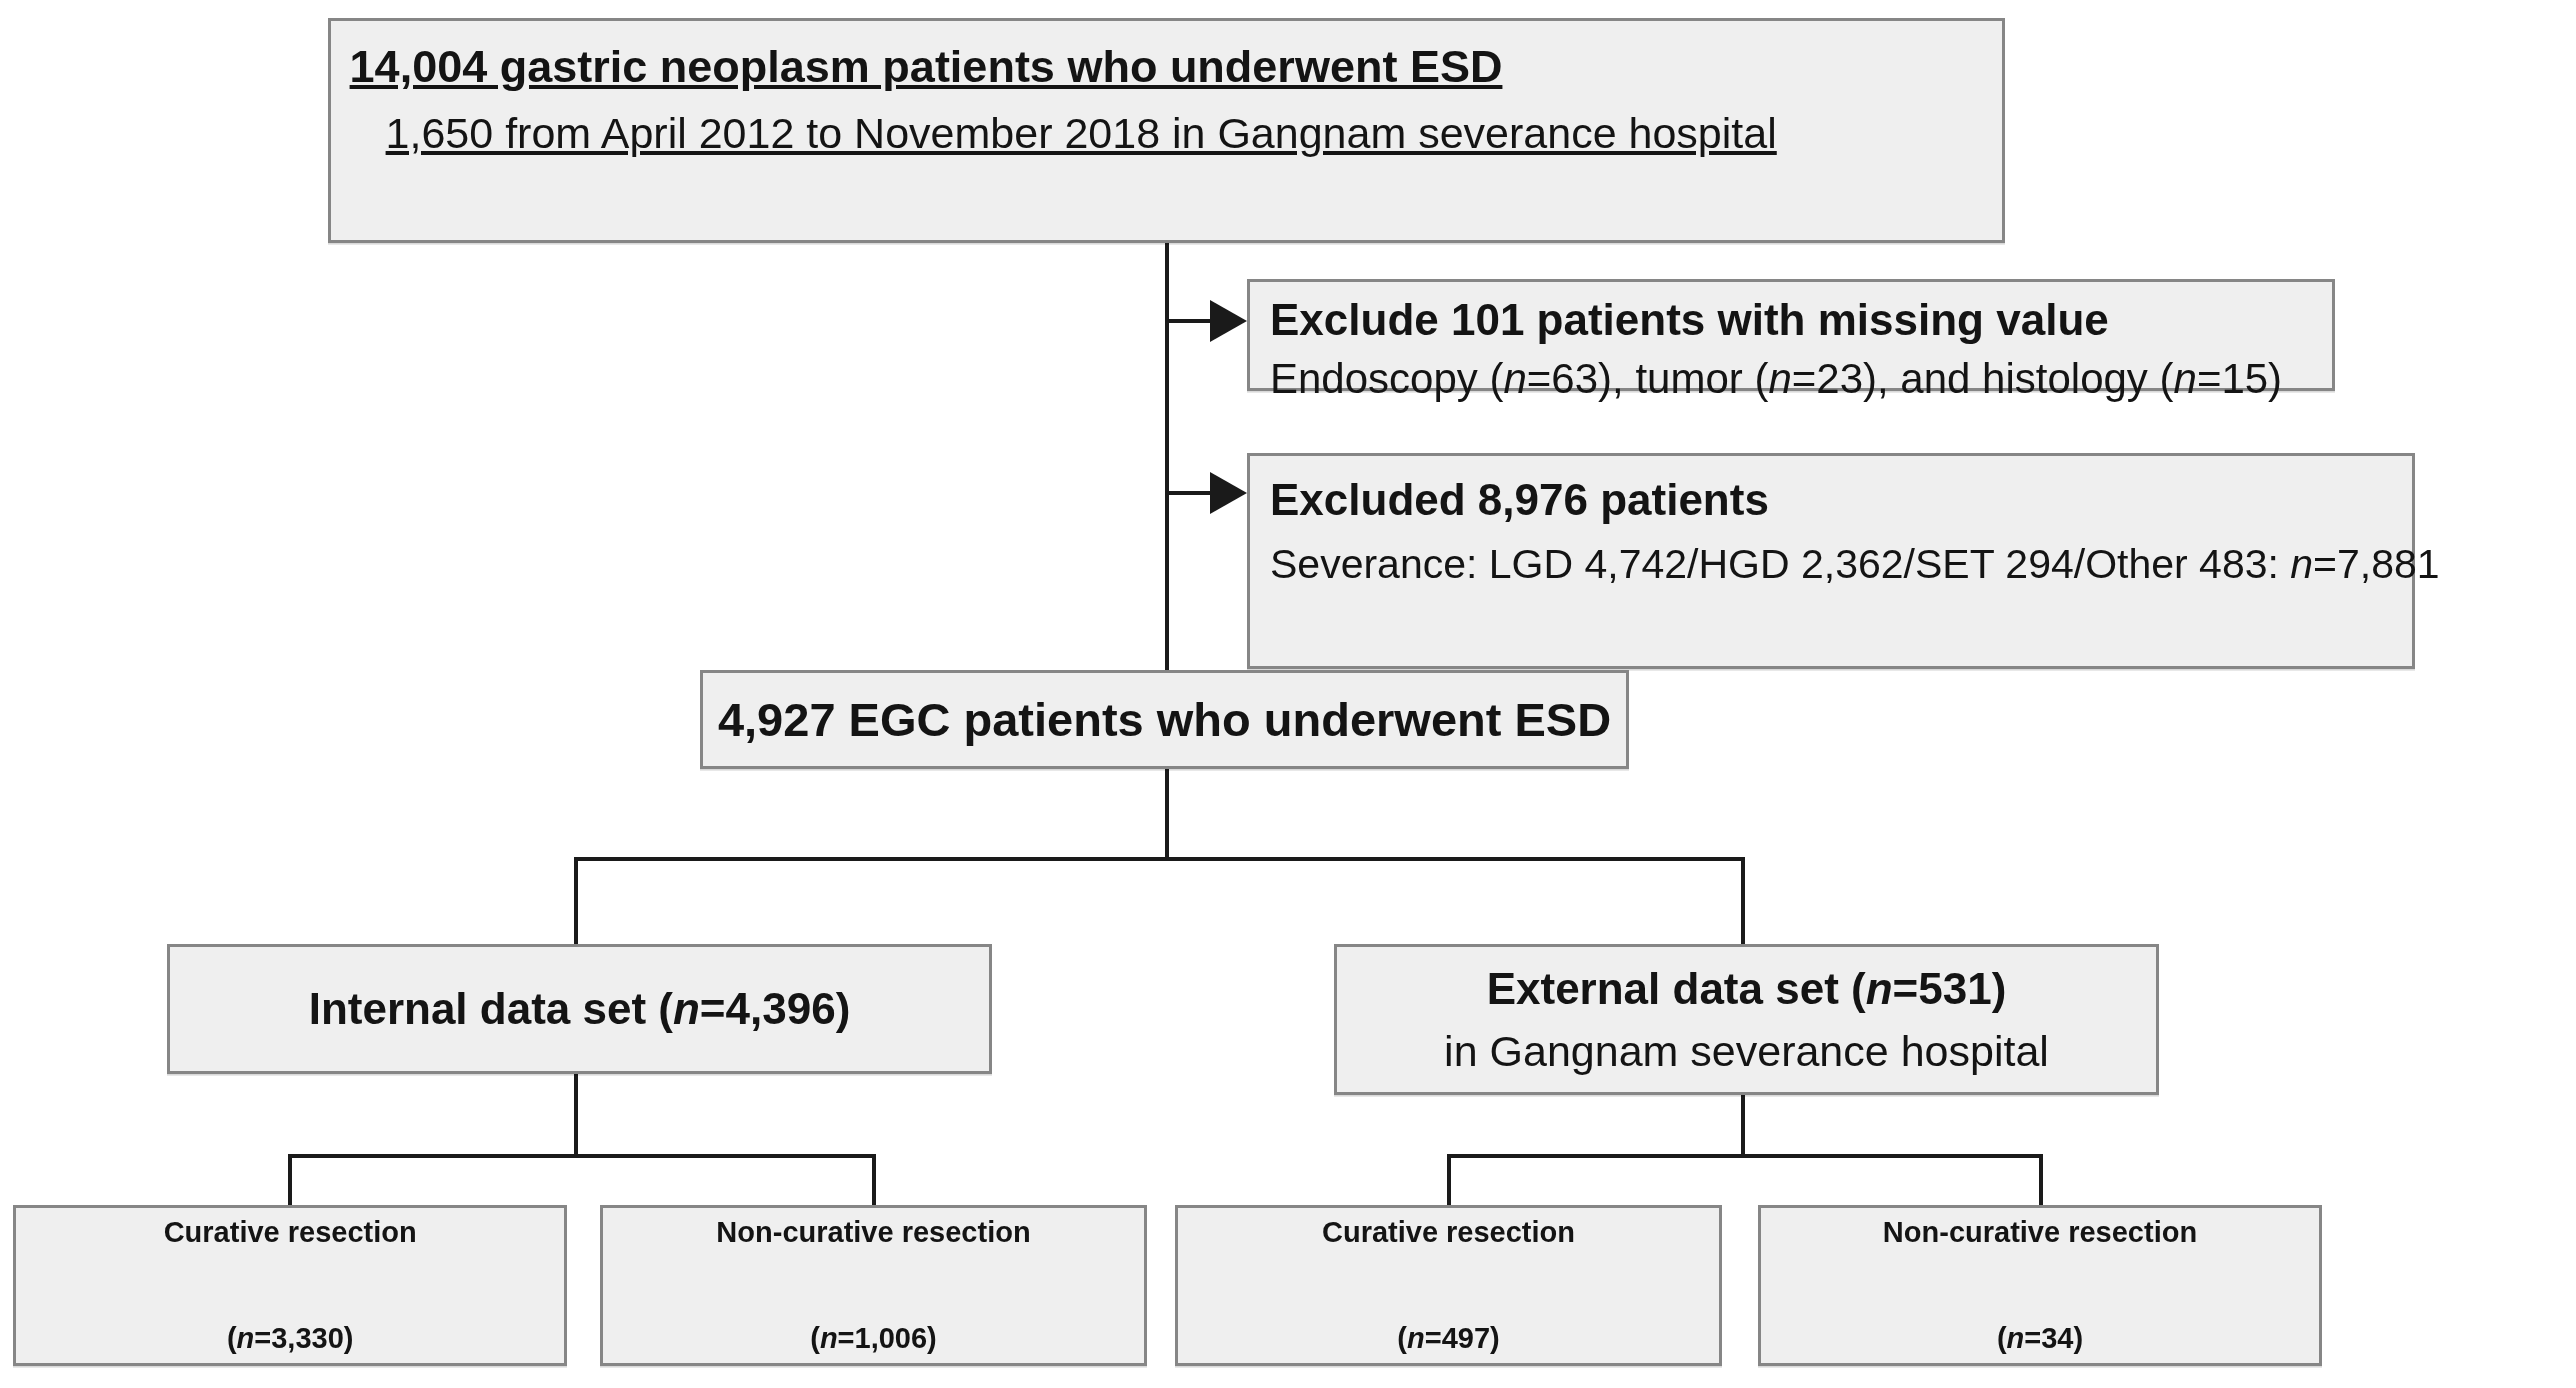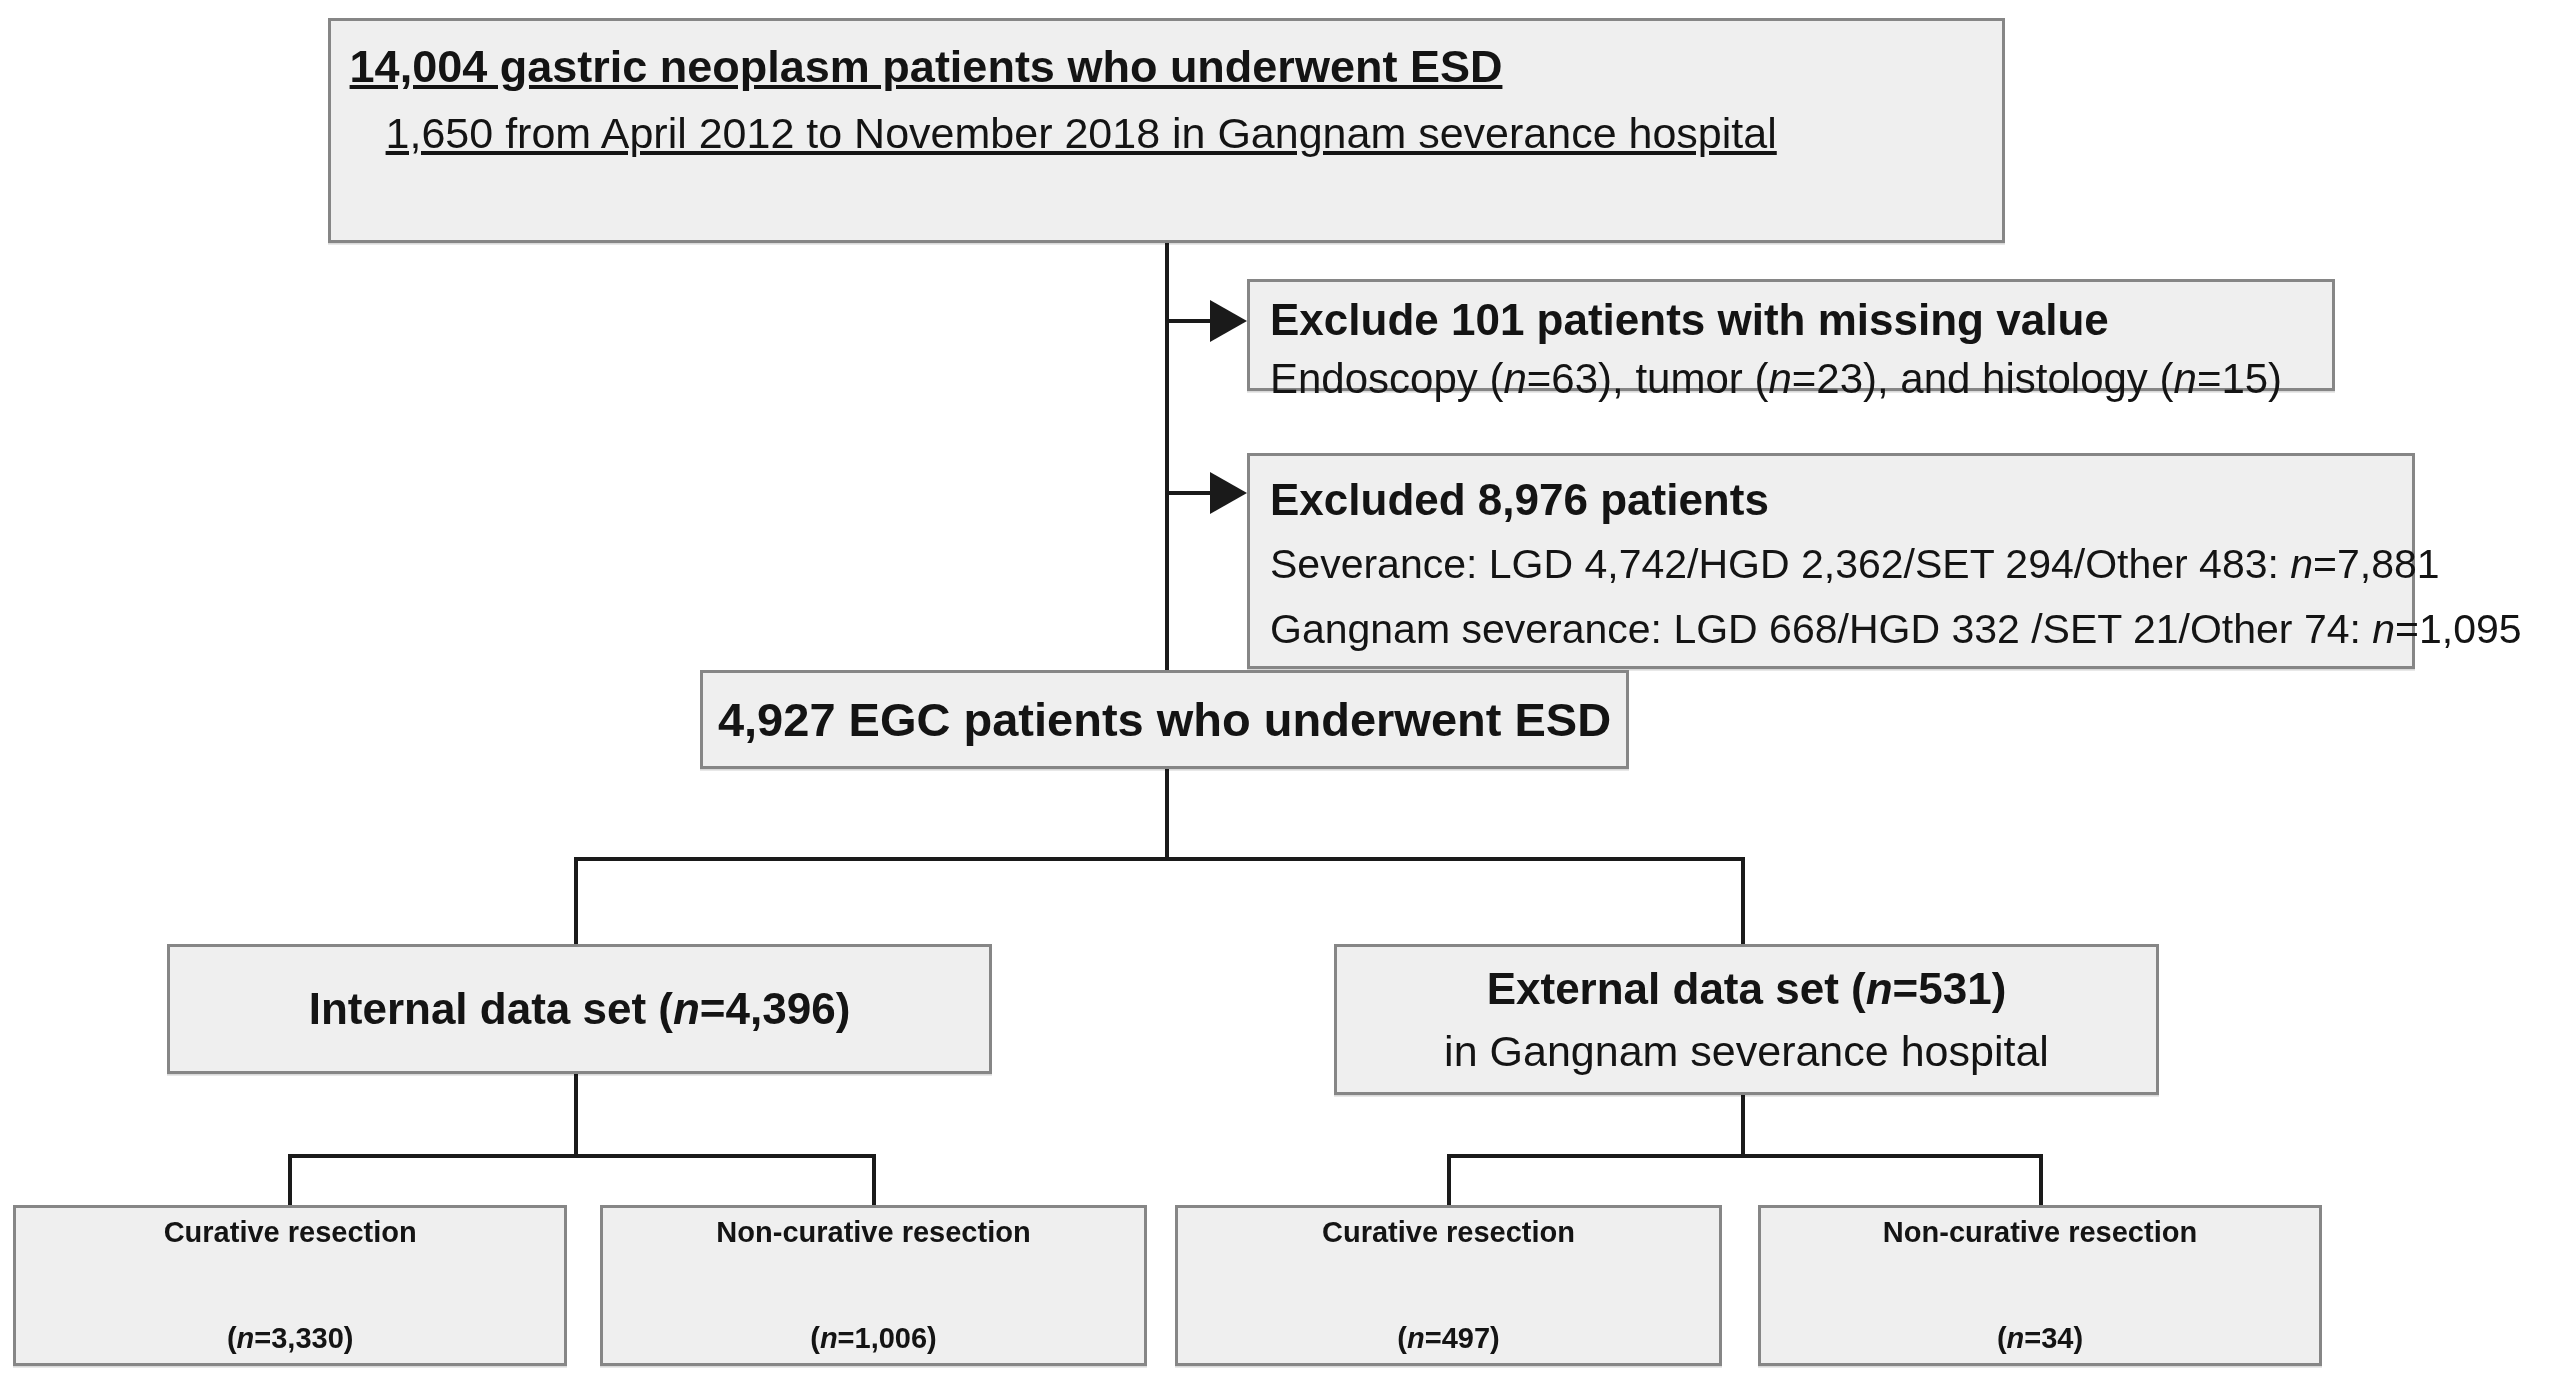--- a/index.html
+++ b/index.html
@@ -92,21 +92,20 @@
   </div>
 
   <div class="node n-exc1" style="left:1247px; top:279px; width:1088px; height:112px;">
     <div class="t bold title">Exclude 101 patients with missing value</div>
     <div class="t">Endoscopy (<i>n</i>=63), tumor (<i>n</i>=23), and histology (<i>n</i>=15)</div>
   </div>
 
   <div class="node n-exc2" style="left:1247px; top:429px; width:1168px; height:216px;margin-top:24px;">
     <div class="t bold title">Excluded 8,976 patients</div>
     <div class="t">Severance: LGD 4,742/HGD 2,362/SET 294/Other 483: <i>n</i>=7,881</div>
-    <div class="t">Gangnam severance: LGD 668/HGD 332 /SET 21/Other 74: <i>n</i>=1,095</div>
   </div>
 
   <div class="node n-egc vcenter" style="left:700px; top:670px; width:929px; height:99px;">
     <div class="t bold">4,927 EGC patients who underwent ESD</div>
   </div>
 
   <div class="node n-dataset vcenter center" style="left:167px; top:944px; width:825px; height:130px;">
     <div class="t bold title">Internal data set (<i>n</i>=4,396)</div>
   </div>
 

